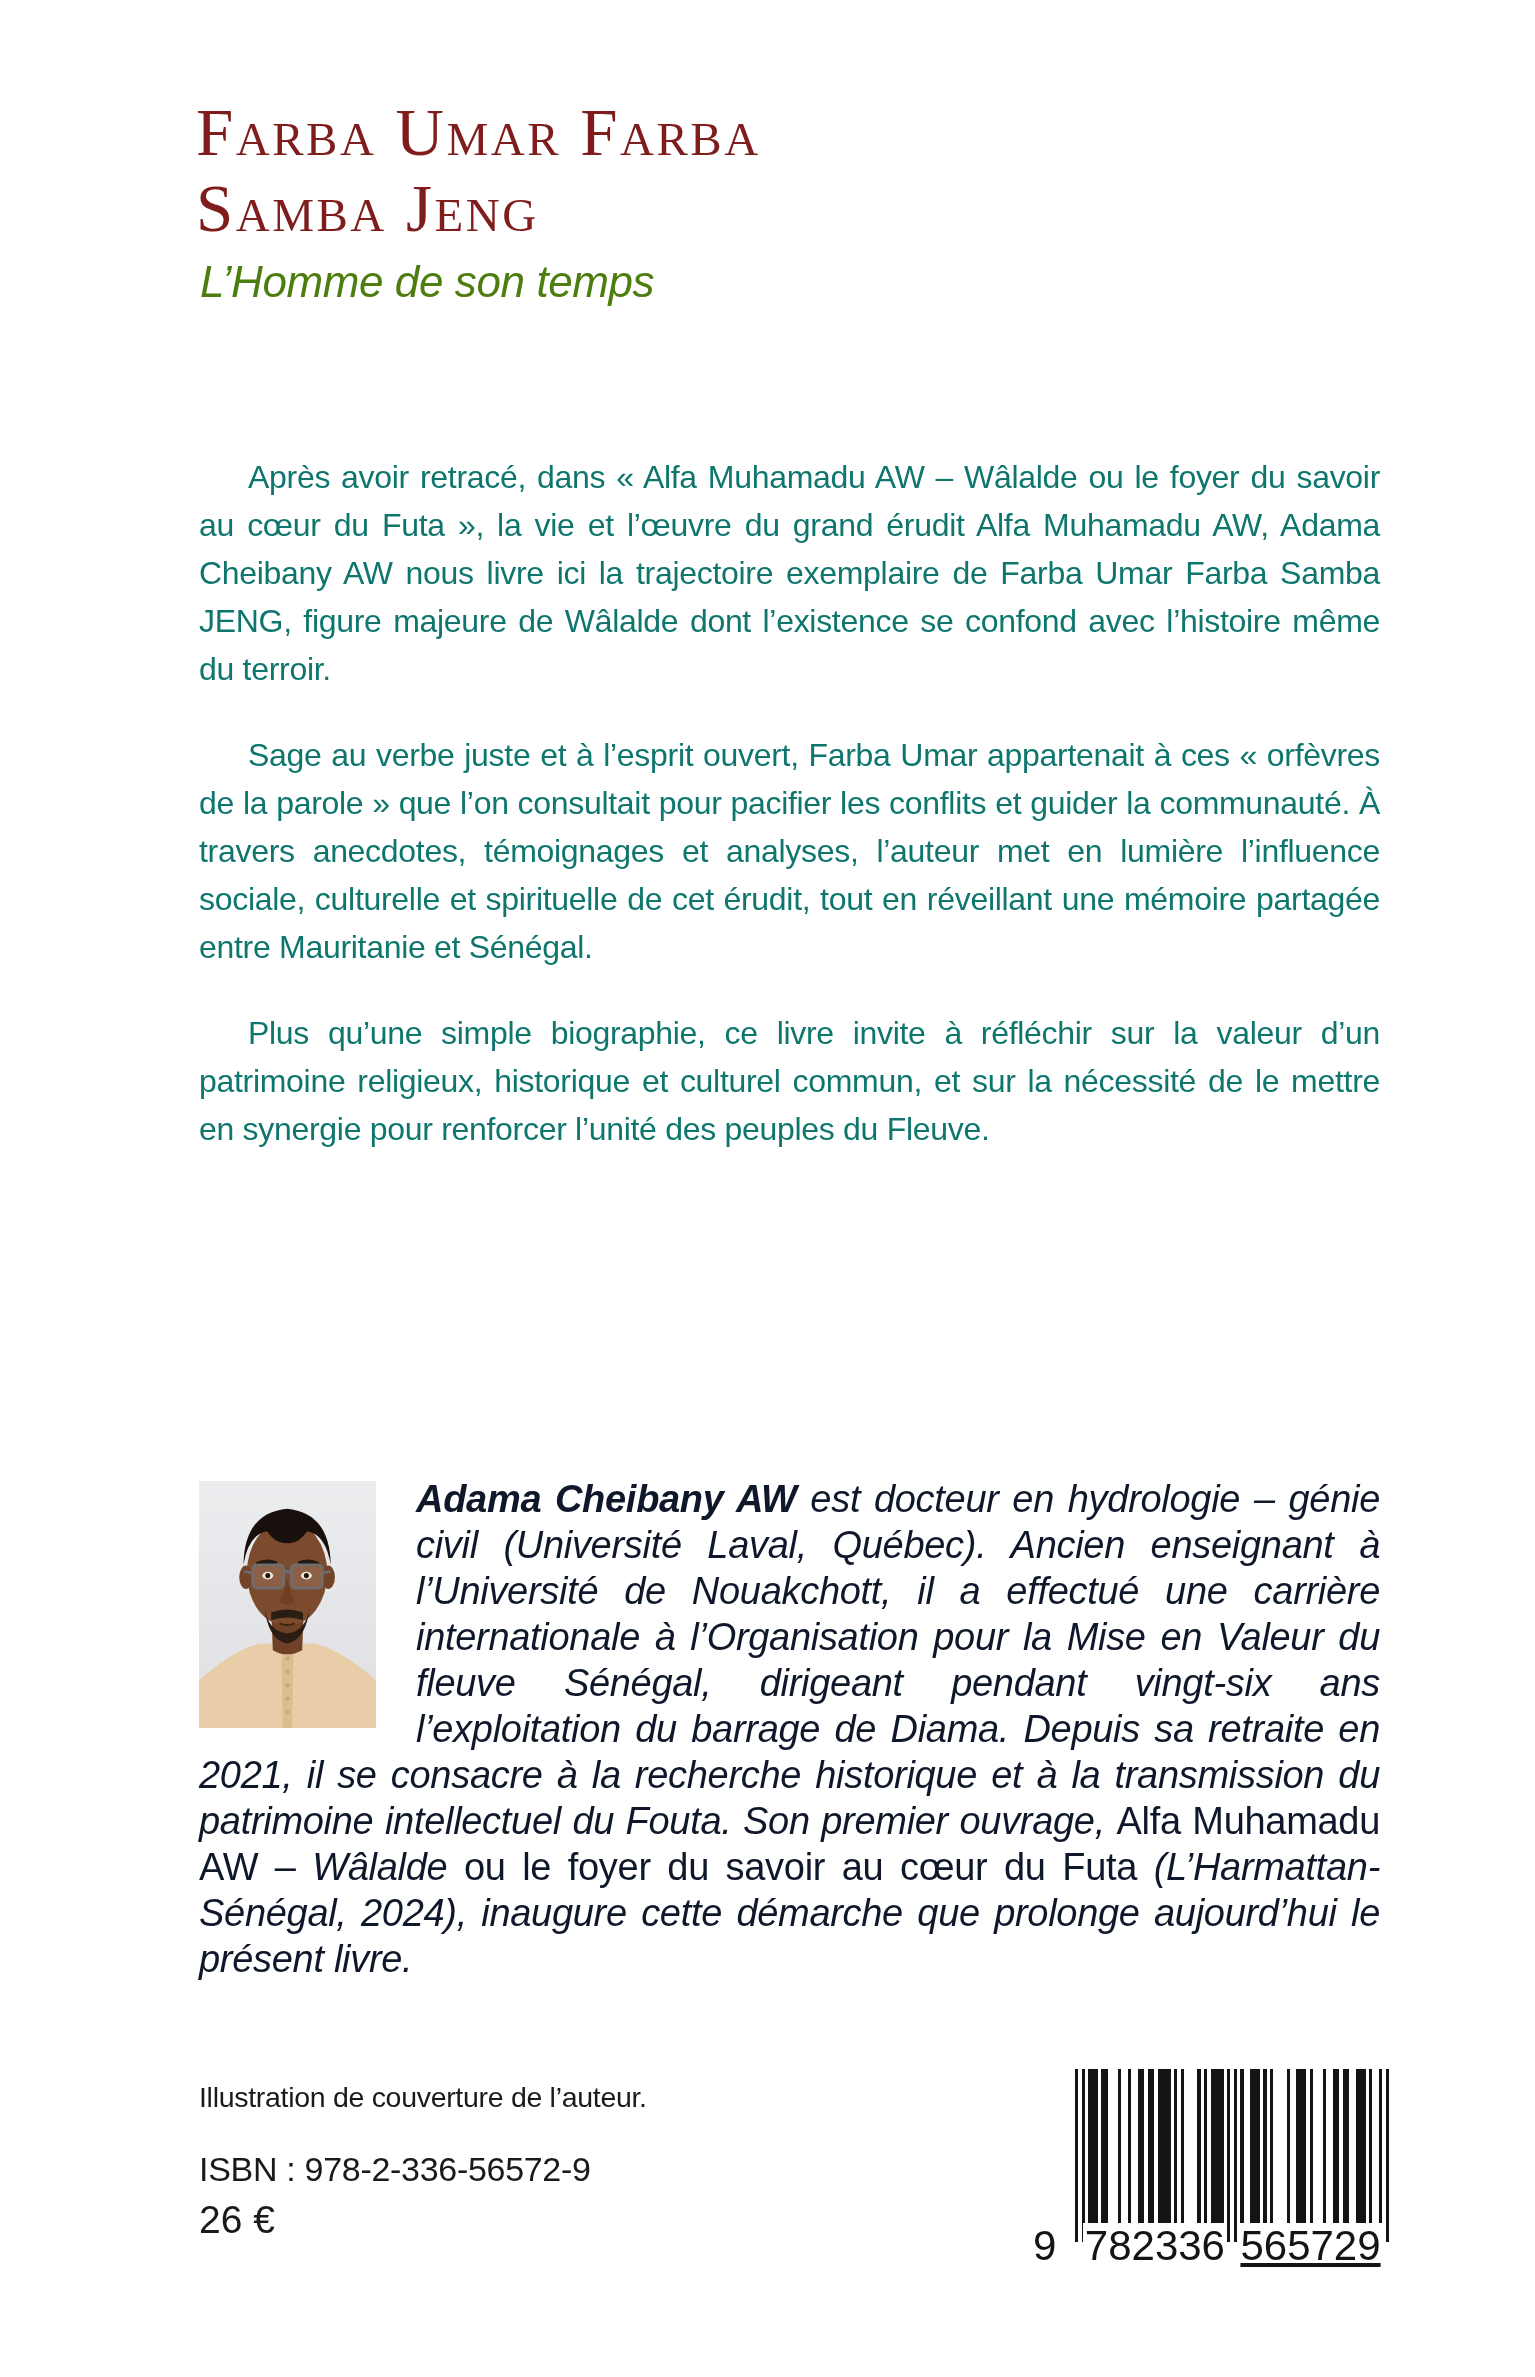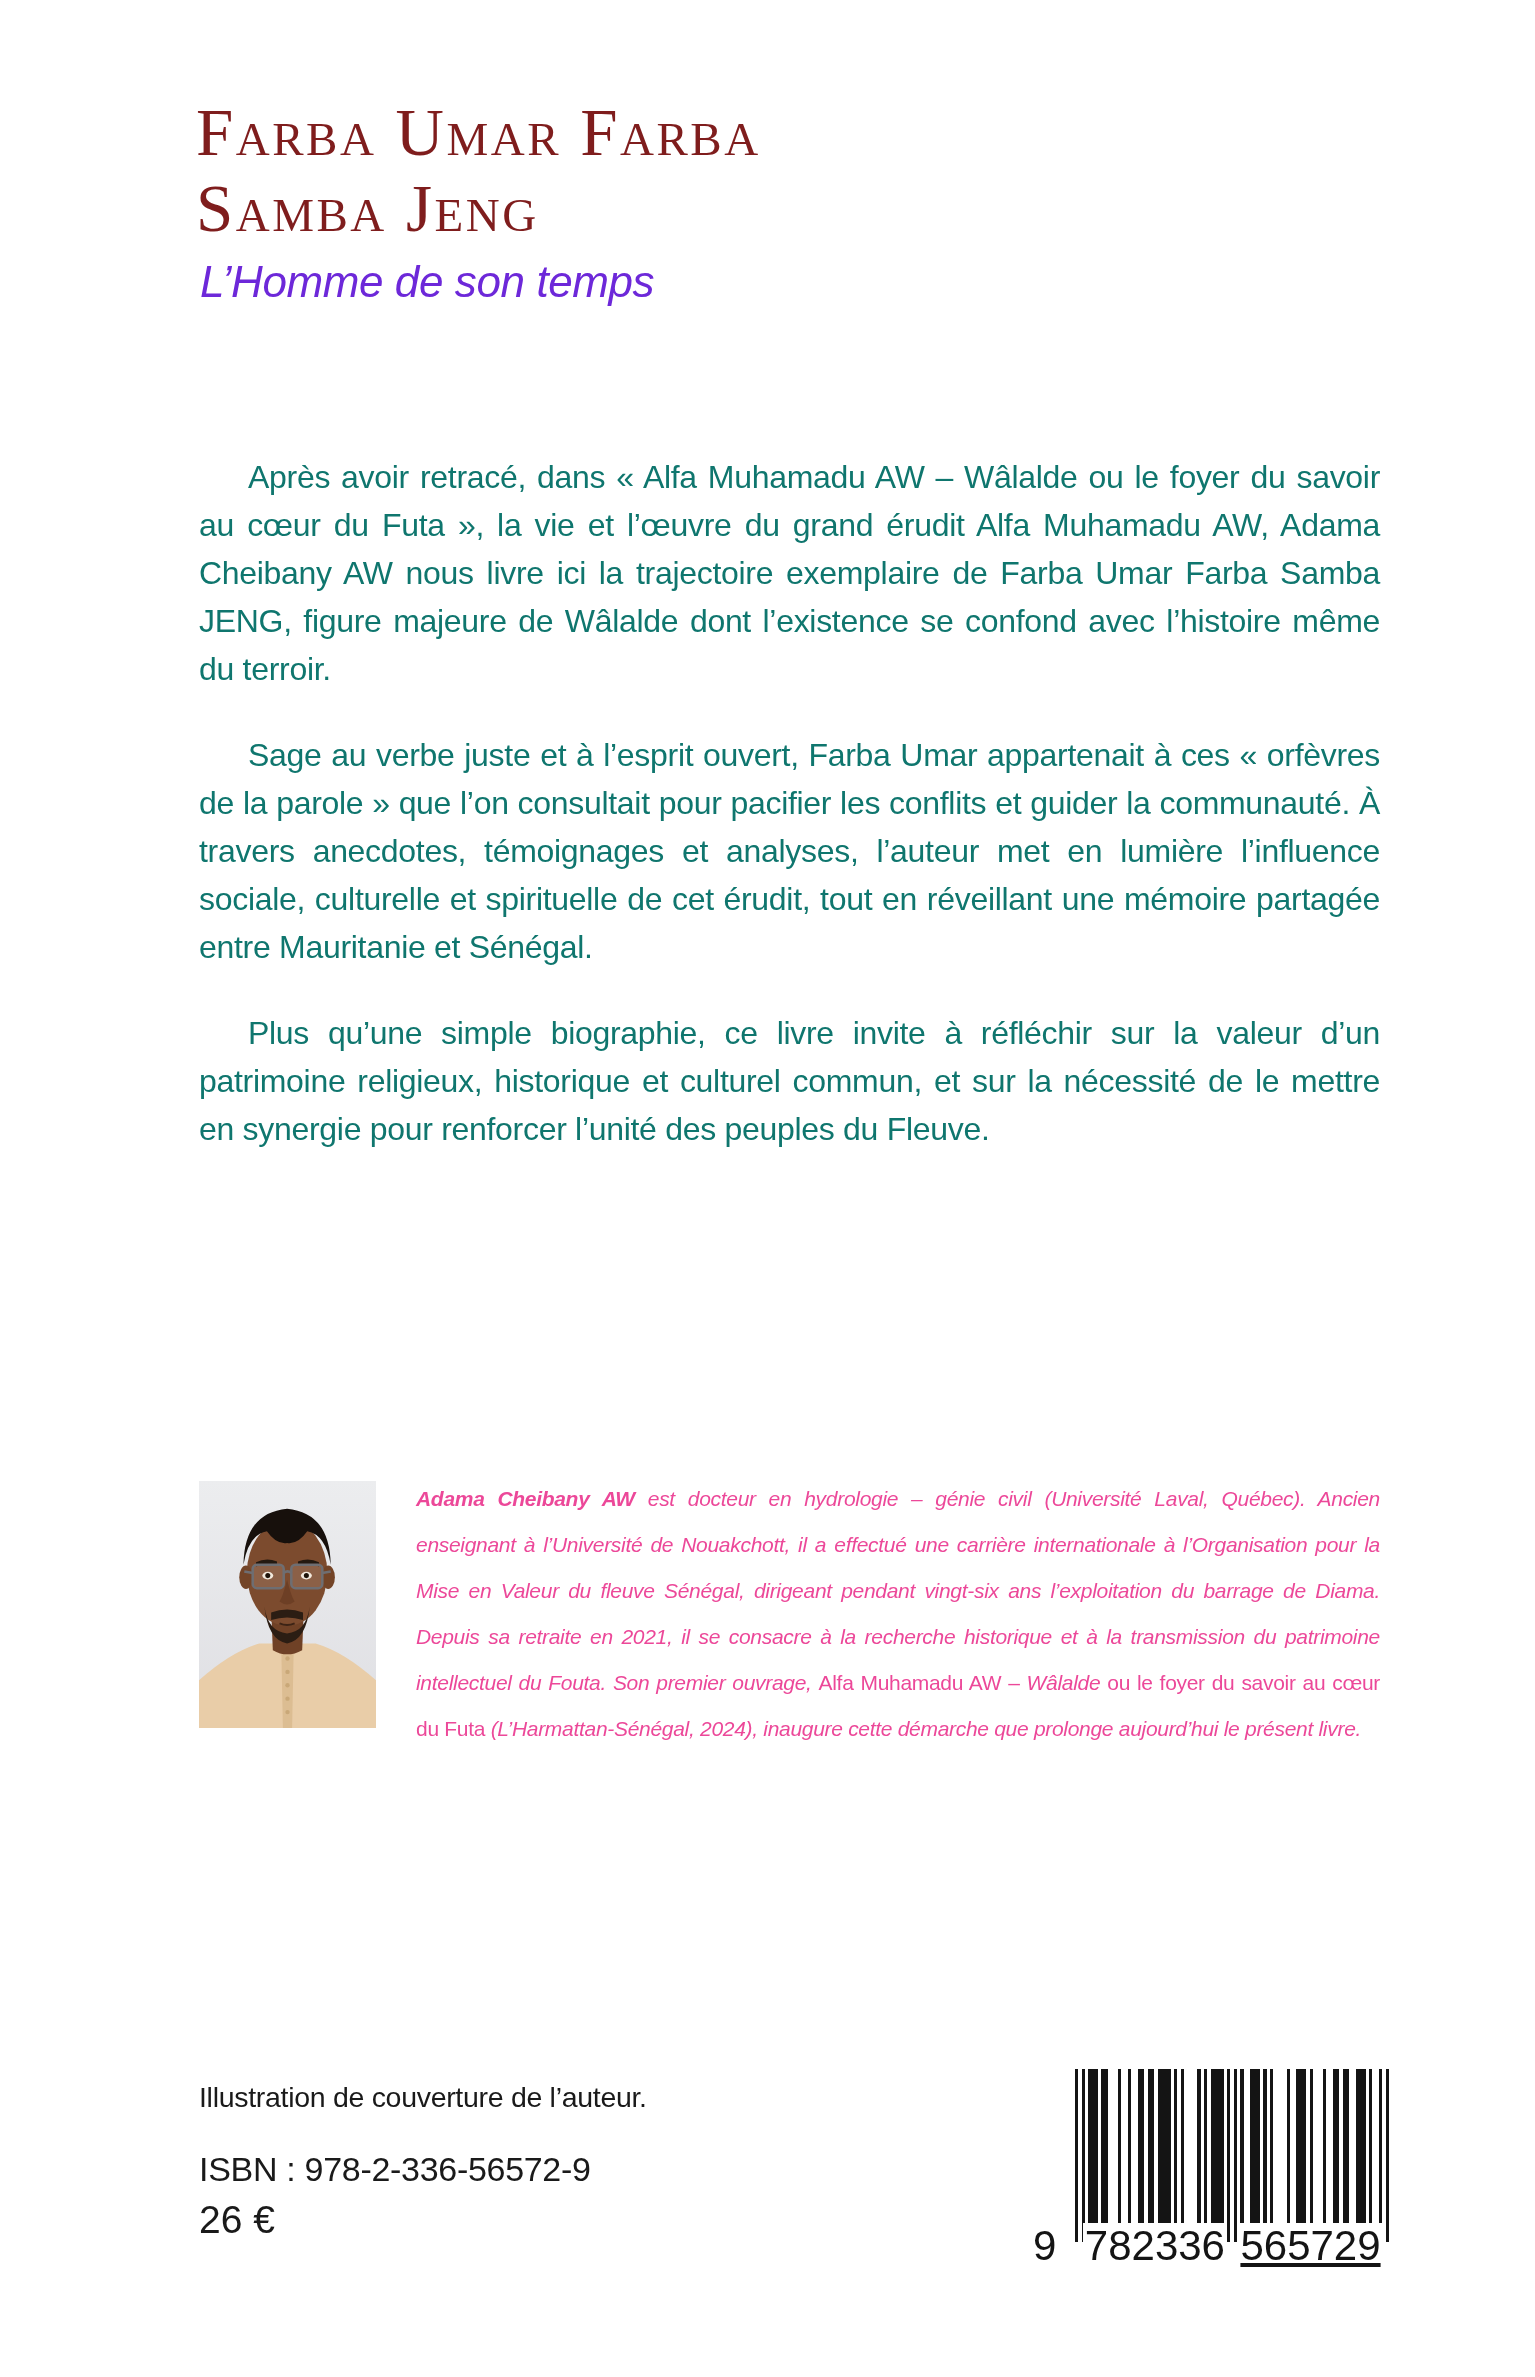--- a/index.html
+++ b/index.html
@@ -19,40 +19,40 @@
     font-variant:small-caps;
     font-weight:400;
     font-size:67px;line-height:76px;
     letter-spacing:2.5px;
   }
   .subtitle{
     position:absolute;left:200px;top:257px;
     font-style:italic;
     font-size:44px;line-height:50px;
     letter-spacing:-0.4px;
-    color:#6d28d9;
+    color:#4d7c0f;
   }
   
   .synopsis{
     position:absolute;left:199px;top:453px;width:1181px;
     font-size:32px;line-height:48px;
     text-align:justify;
     letter-spacing:-0.3px;
     color:#0f766e;
   }
   .synopsis p{margin:0;text-indent:49px;}
   .synopsis p + p{margin-top:38px;}
   
   .bio{
     position:absolute;left:199px;top:1476px;width:1181px;
-    font-size:21px;line-height:46px;
+    font-size:38px;line-height:46px;
     text-align:justify;
     font-style:italic;
     letter-spacing:-0.3px;
-    color:#ec4899;
+    color:#0f172a;
   }
   .photo-wrap{
     float:left;
     width:177px;height:247px;
     margin:5px 40px 10px 0;
   }
   .photo-wrap svg{display:block;width:100%;height:100%;}
   .seg-italic{font-style:italic;}
   .seg-roman{font-style:normal;}
   .seg-bold-italic{font-style:italic;font-weight:700;}

